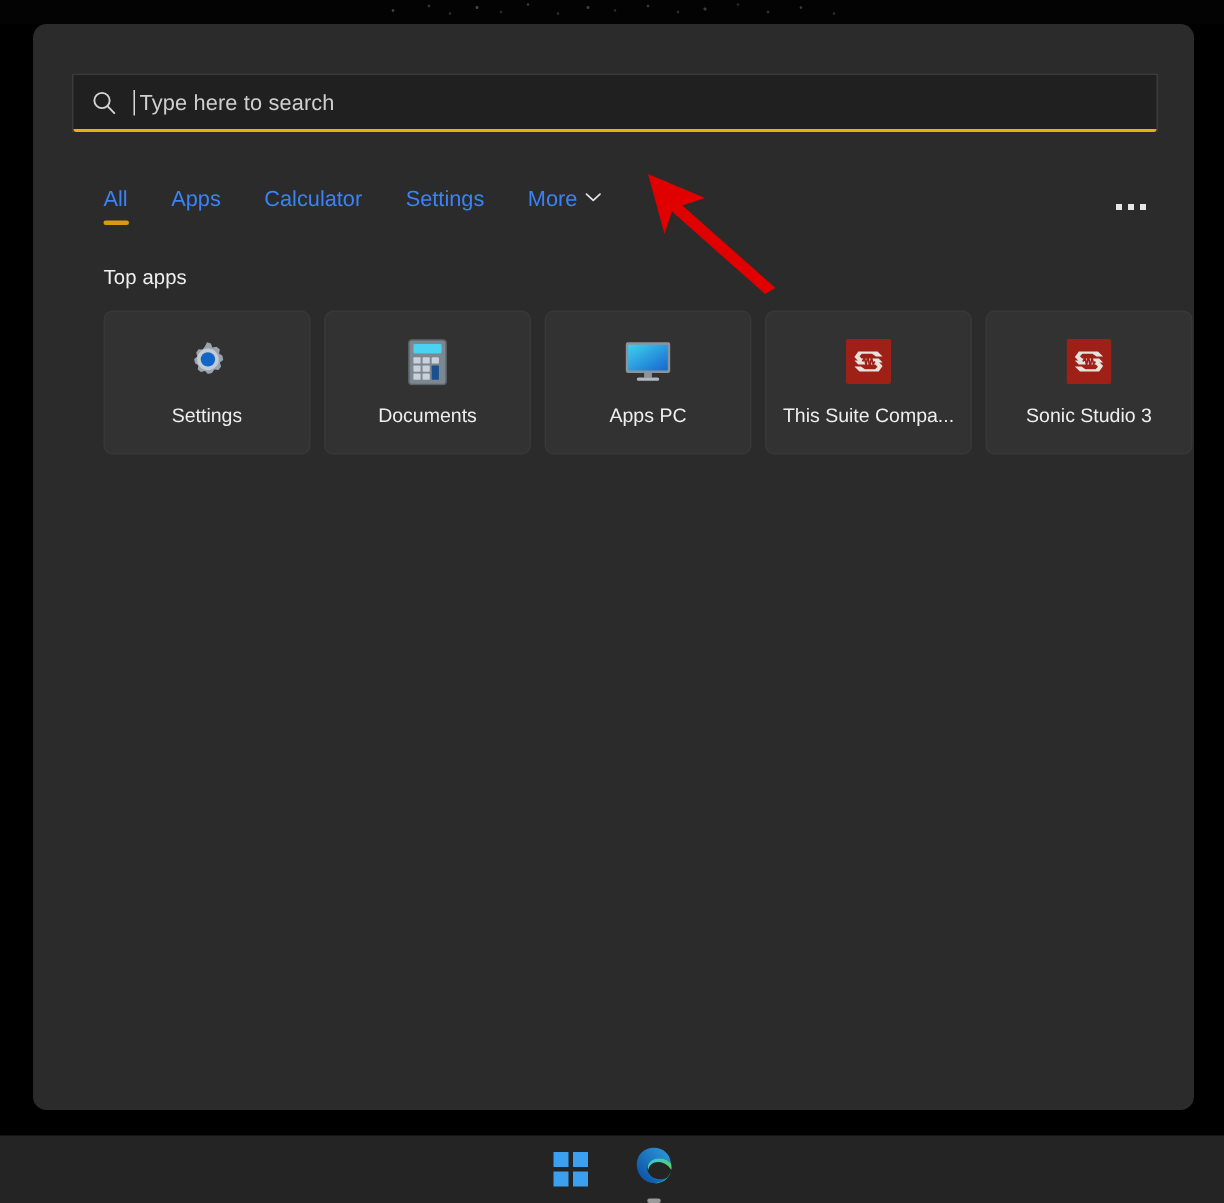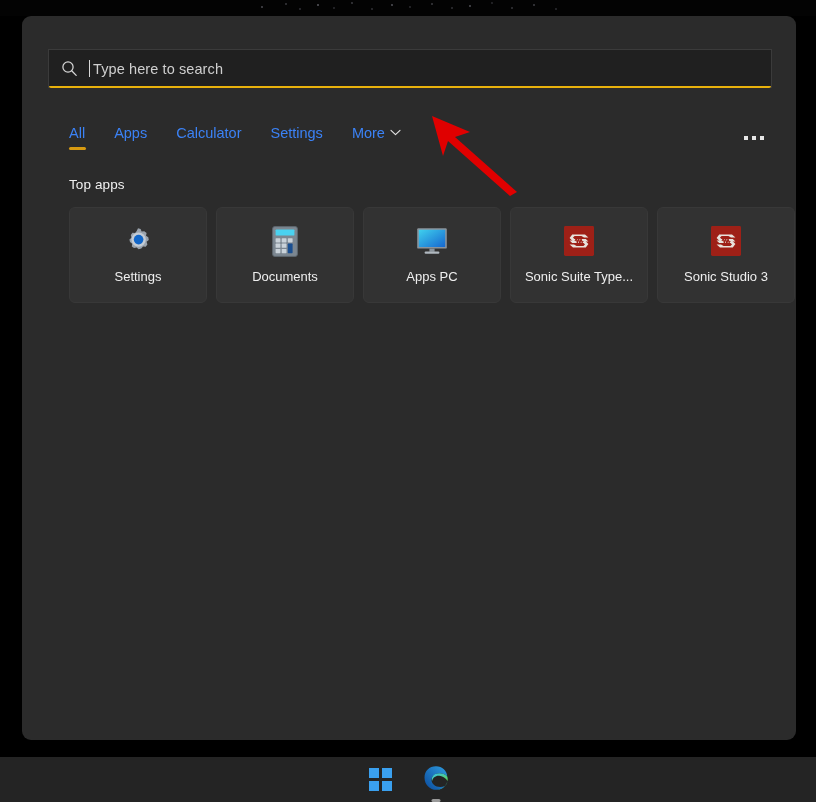--- a/index.html
+++ b/index.html
@@ -369,21 +369,21 @@
 
       <div class="tile">
         <span class="tile-icon">
           <svg width="30" height="30" viewBox="0 0 30 30">
             <rect x="0" y="0" width="30" height="30" rx="1.4" fill="#9e2017"></rect>
             <path d="M8.2 8.4 L21.0 8.4 L24.4 11.6 L20.0 11.6 L17.4 9.9 L10.6 9.9 L9.0 11.5 L10.4 13.0 L21.8 13.0 L24.4 15.6 L9.0 15.6 L5.6 12.0 Z" fill="#e7e2dc"></path>
             <path d="M21.8 21.6 L9.0 21.6 L5.6 18.4 L10.0 18.4 L12.6 20.1 L19.4 20.1 L21.0 18.5 L19.6 17.0 L8.2 17.0 L5.6 14.4 L21.0 14.4 L24.4 18.0 Z" fill="#e7e2dc"></path>
             <path d="M11.0 15.0 L12.3 12.6 L13.4 17.4 L14.6 11.2 L15.8 18.6 L17.0 12.4 L18.1 16.8 L19.2 15.0" stroke="#9e2017" stroke-width="1.1" fill="none" stroke-linejoin="round"></path>
           </svg>
         </span>
-        <span class="tile-label">Sonic Suite Type...</span>
+        <span class="tile-label">This Suite Compa...</span>
       </div>
 
       <div class="tile">
         <span class="tile-icon">
           <svg width="30" height="30" viewBox="0 0 30 30">
             <rect x="0" y="0" width="30" height="30" rx="1.4" fill="#9e2017"></rect>
             <path d="M8.2 8.4 L21.0 8.4 L24.4 11.6 L20.0 11.6 L17.4 9.9 L10.6 9.9 L9.0 11.5 L10.4 13.0 L21.8 13.0 L24.4 15.6 L9.0 15.6 L5.6 12.0 Z" fill="#e7e2dc"></path>
             <path d="M21.8 21.6 L9.0 21.6 L5.6 18.4 L10.0 18.4 L12.6 20.1 L19.4 20.1 L21.0 18.5 L19.6 17.0 L8.2 17.0 L5.6 14.4 L21.0 14.4 L24.4 18.0 Z" fill="#e7e2dc"></path>
             <path d="M11.0 15.0 L12.3 12.6 L13.4 17.4 L14.6 11.2 L15.8 18.6 L17.0 12.4 L18.1 16.8 L19.2 15.0" stroke="#9e2017" stroke-width="1.1" fill="none" stroke-linejoin="round"></path>
           </svg>

